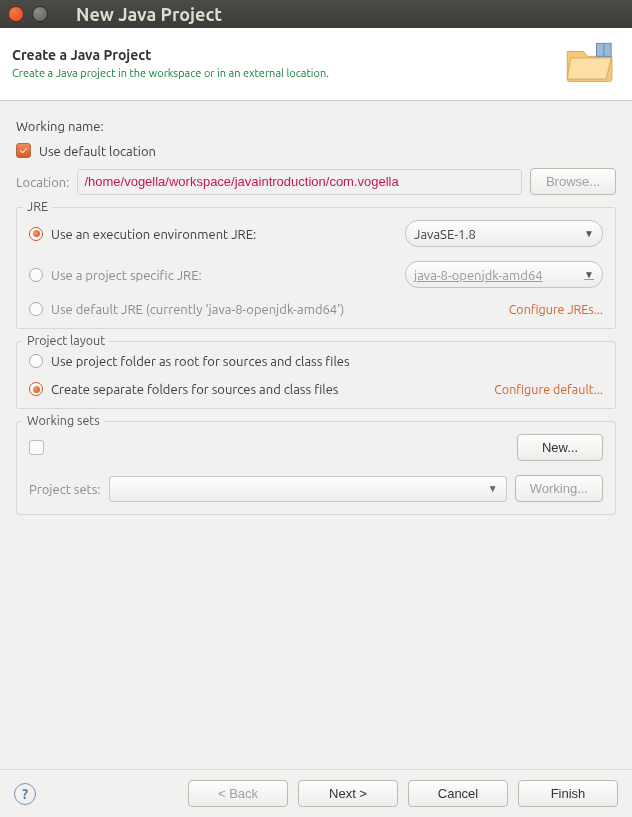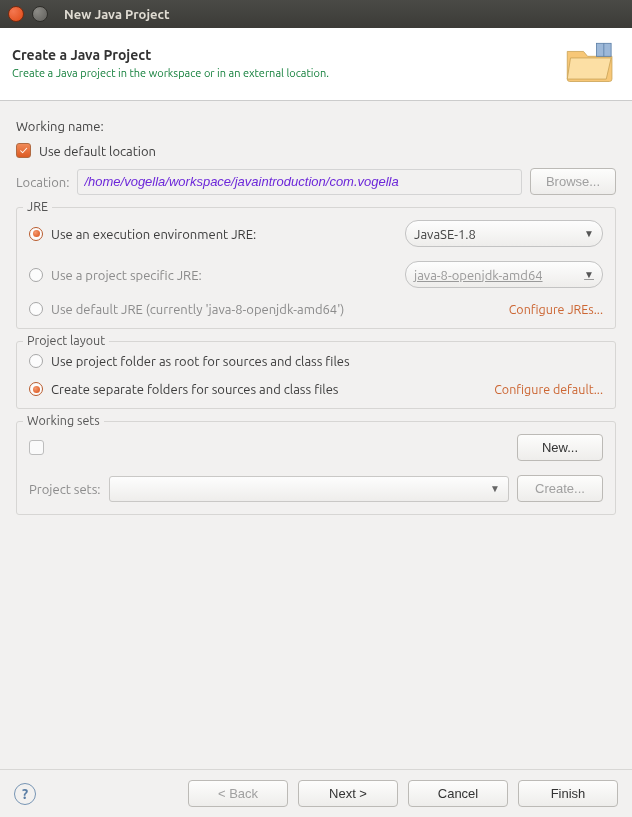--- a/index.html
+++ b/index.html
@@ -23,22 +23,22 @@
   .titlebar .win-btn {
     width: 16px; height: 16px;
     border-radius: 50%;
     display: inline-block;
   }
   .close-btn { background: radial-gradient(circle at 30% 30%, #f47750, #df4a16); border:1px solid #7a2a0e;}
   .min-btn { background: radial-gradient(circle at 30% 30%, #8c8b86, #5f5e5a); border:1px solid #2e2d29;}
   .title-text {
     color: #dfdbd2;
     font-weight: bold;
-    font-size: 13px;
-    margin-left: 8px;
+    font-size: 18px;
+    margin-left: 20px;
   }
   .banner {
     background: #fff;
     padding: 12px 16px 14px 12px;
     border-bottom: 1px solid #ccc;
     display: flex;
     align-items: center;
     justify-content: space-between;
   }
   .banner-text h2 { font-size: 14px; font-weight: bold; margin-bottom: 4px; color:#333;}
@@ -52,21 +52,21 @@
   input[type=text] {
     flex:1;
     height: 26px;
     padding: 2px 6px;
     font-size: 13px;
     border: 1px solid #c3c3c3;
     border-radius: 3px;
     background:#fff;
   }
   input.highlighted { border:1px solid #e77445; box-shadow: 0 0 0 1px rgba(231,116,69,0.15);}
-  input:disabled { background:#f2f1f0; color:#6d28d9; border-color:#d4d4d4;font-style:italic;}
+  input:disabled { background:#f2f1f0; color:#be185d; border-color:#d4d4d4;}
   .checkbox, .radio {
     display:inline-flex; align-items:center; gap:8px; cursor:pointer;
     color:#3c3c3c;
   }
   .checkbox .box {
     width:15px;height:15px;border:1px solid #b06a42;border-radius:3px;
     background:linear-gradient(#f6c,#e77445);
     background:linear-gradient(#f08a58,#dd5a22);
     display:flex;align-items:center;justify-content:center;
   }
@@ -245,21 +245,21 @@
         <span class="box unchecked"></span>
       </span>
       <span class="spacer"></span>
       <button class="btn">New...</button>
     </div>
     <div class="row">
       <label class="disabled-text">Project sets:</label>
       <div class="wide-combo">
         <span class="arrow">▼</span>
       </div>
-      <button class="btn" disabled="">Create...</button>
+      <button class="btn" disabled="">Working...</button>
     </div>
   </div>
 
 </div>
 
 <div class="footer">
   <span class="help-icon">?</span>
   <span class="spacer"></span>
   <button class="btn" disabled="">&lt; Back</button>
   <button class="btn">Next &gt;</button>

